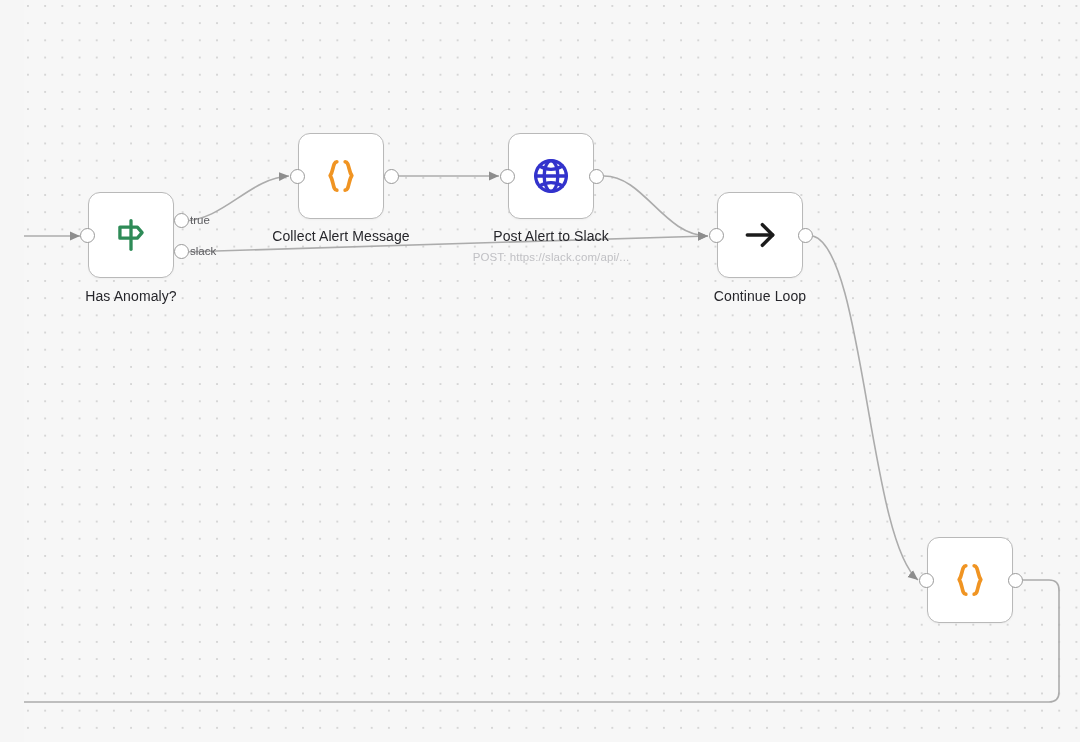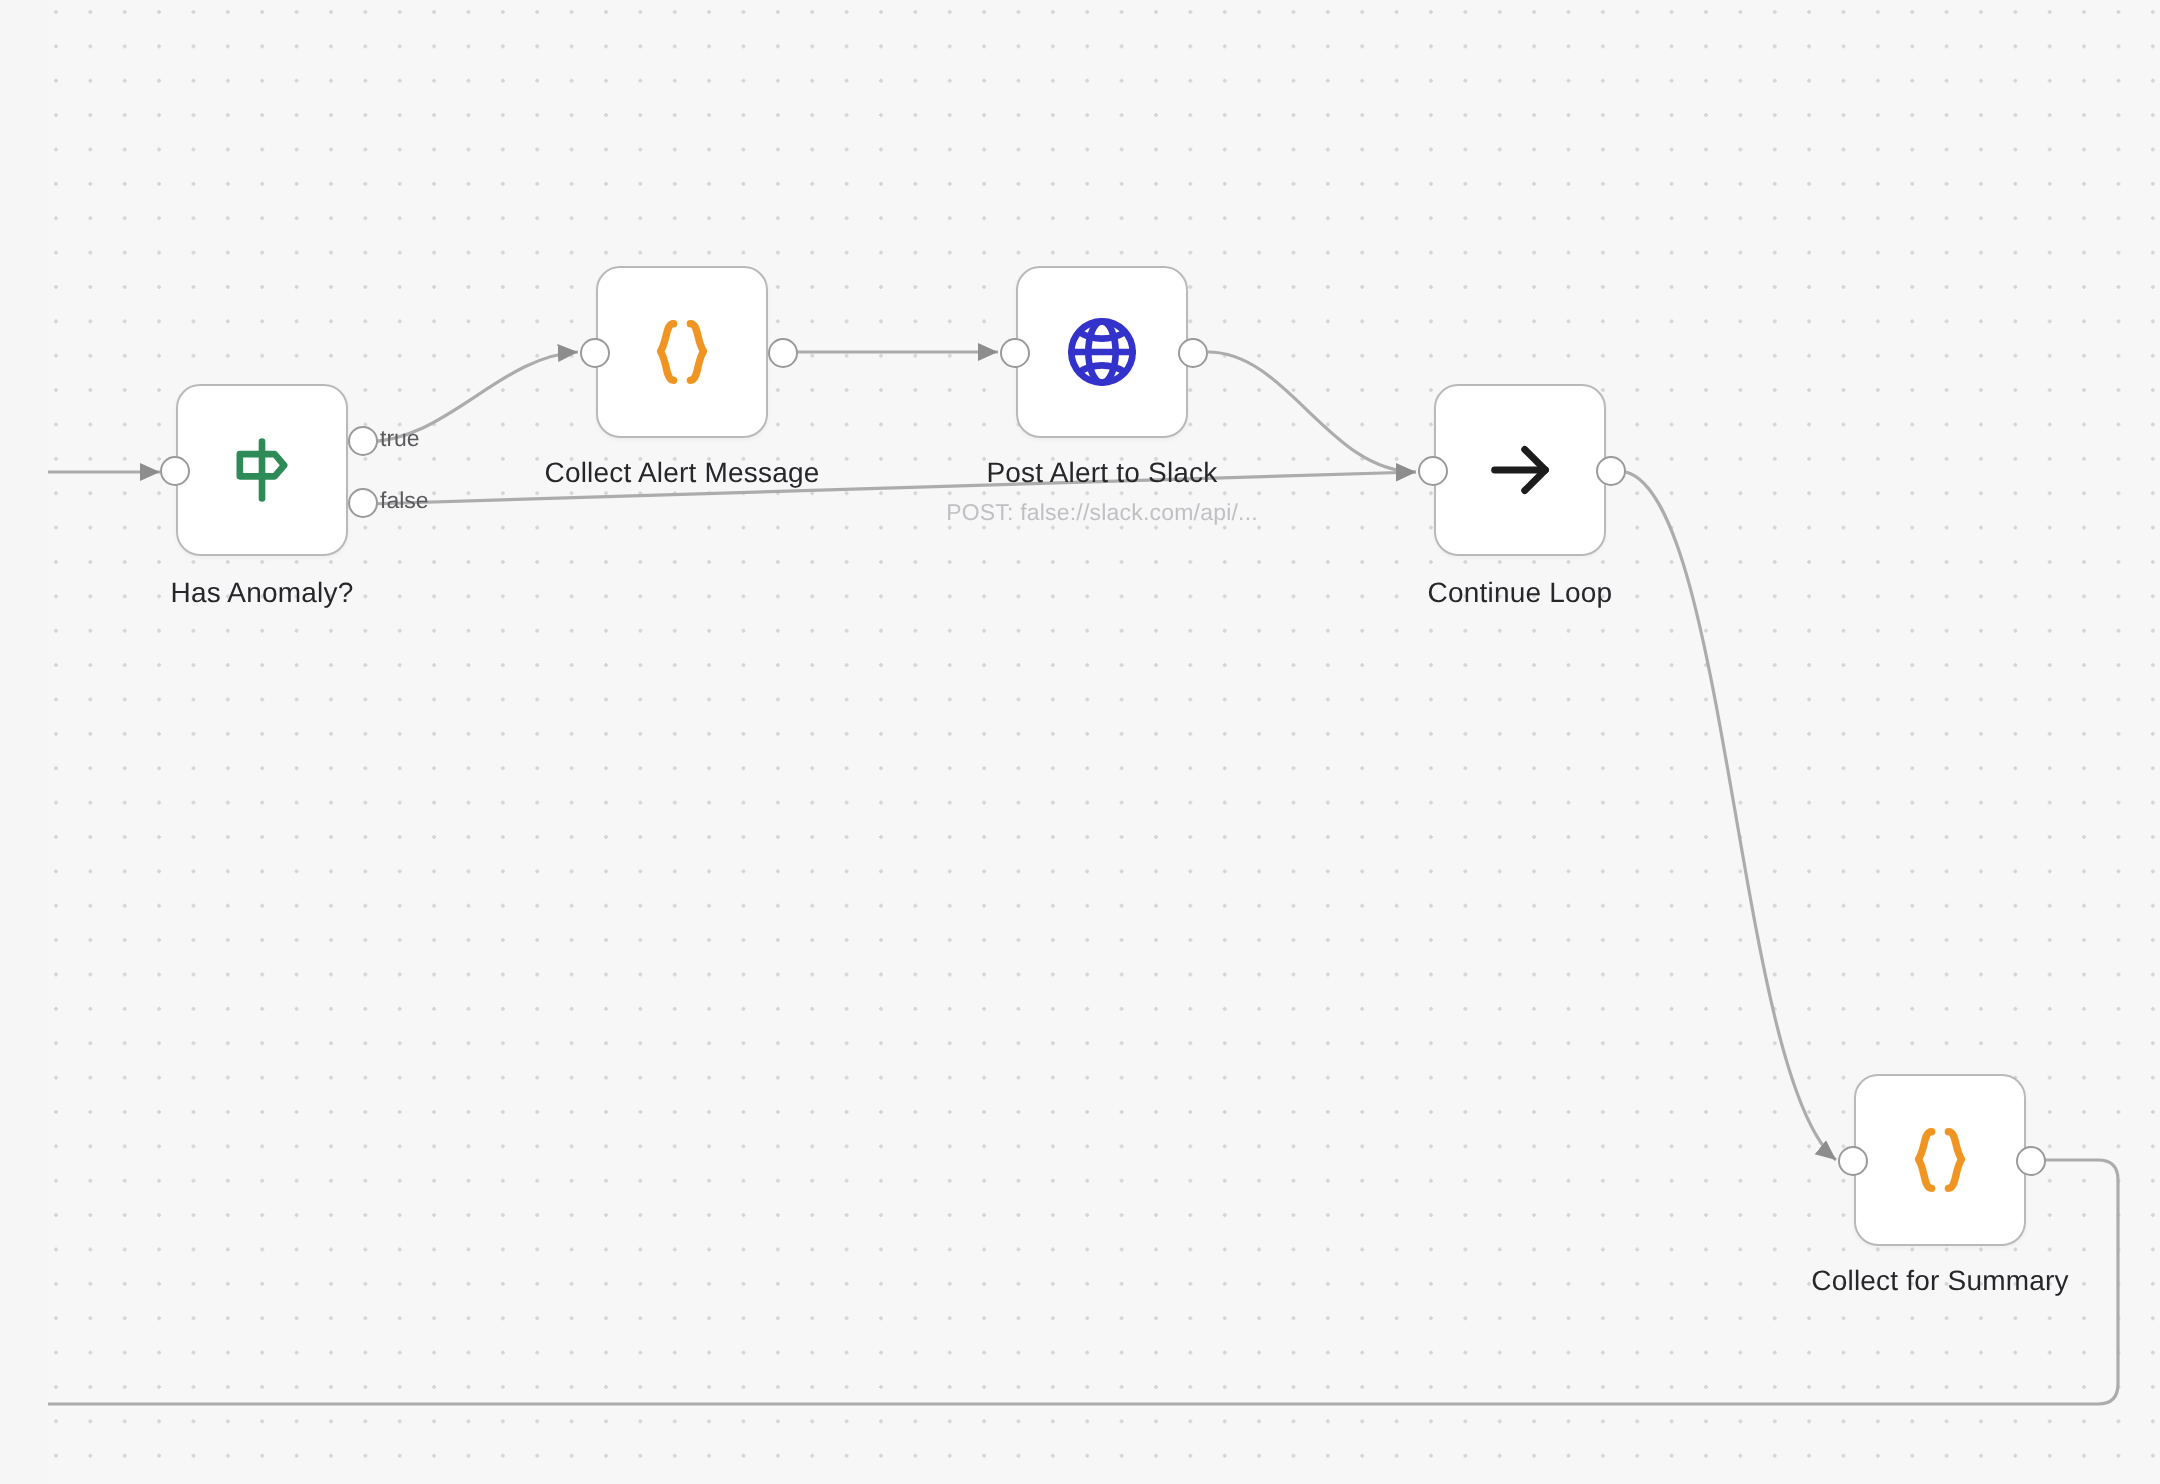--- a/index.html
+++ b/index.html
@@ -127,21 +127,21 @@
       <svg width="38" height="38" viewBox="0 0 24 24" fill="none" stroke="#2e8b57" stroke-width="2.1" stroke-linecap="round" stroke-linejoin="round">
         <path d="M12 3 L12 21"></path>
         <path d="M5 7 L16 7 L19 10.5 L16 14 L5 14 Z"></path>
       </svg>
     </span>
   </div>
   <div class="port" style="left:56px; top:228px;"></div>
   <div class="port" style="left:150px; top:213px;"></div>
   <div class="port" style="left:150px; top:244px;"></div>
   <div class="port-label" style="left:166px; top:214px;">true</div>
-  <div class="port-label" style="left:166px; top:245px;">false</div>
+  <div class="port-label" style="left:166px; top:245px;">slack</div>
   <div class="node-label" style="left:0px; top:288px; width:214px;">Has Anomaly?</div>
 
   <div class="node" style="left:274px; top:133px;">
     <span class="node-icon">
       <svg width="40" height="40" viewBox="0 0 24 24" fill="none" stroke="#f09422" stroke-width="2.2" stroke-linecap="round" stroke-linejoin="round">
         <path d="M9.5 3.5 C7 3.5 7.6 9 5.5 11.8 C7.6 14.6 7 20.5 9.5 20.5"></path>
         <path d="M14.5 3.5 C17 3.5 16.4 9 18.5 11.8 C16.4 14.6 17 20.5 14.5 20.5"></path>
       </svg>
     </span>
   </div>
@@ -156,21 +156,21 @@
         <path d="M2.8 12 L21.2 12"></path>
         <ellipse cx="12" cy="12" rx="4.1" ry="9.2"></ellipse>
         <path d="M5.1 6 C7.3 7.4 9.6 8 12 8 C14.4 8 16.7 7.4 18.9 6"></path>
         <path d="M5.1 18 C7.3 16.6 9.6 16 12 16 C14.4 16 16.7 16.6 18.9 18"></path>
       </svg>
     </span>
   </div>
   <div class="port" style="left:476px; top:169px;"></div>
   <div class="port" style="left:565px; top:169px;"></div>
   <div class="node-label" style="left:420px; top:228px; width:214px;">Post Alert to Slack</div>
-  <div class="node-sublabel" style="left:420px; top:251px; width:214px;">POST: false://slack.com/api/...</div>
+  <div class="node-sublabel" style="left:420px; top:251px; width:214px;">POST: https://slack.com/api/...</div>
 
   <div class="node" style="left:693px; top:192px;">
     <span class="node-icon">
       <svg width="38" height="38" viewBox="0 0 24 24" fill="none" stroke="#1c1c1c" stroke-width="2.2" stroke-linecap="round" stroke-linejoin="round">
         <path d="M4 12 L20 12"></path>
         <path d="M13.5 5.5 L20 12 L13.5 18.5"></path>
       </svg>
     </span>
   </div>
   <div class="port" style="left:685px; top:228px;"></div>
@@ -180,15 +180,14 @@
   <div class="node" style="left:903px; top:537px;">
     <span class="node-icon">
       <svg width="40" height="40" viewBox="0 0 24 24" fill="none" stroke="#f09422" stroke-width="2.2" stroke-linecap="round" stroke-linejoin="round">
         <path d="M9.5 3.5 C7 3.5 7.6 9 5.5 11.8 C7.6 14.6 7 20.5 9.5 20.5"></path>
         <path d="M14.5 3.5 C17 3.5 16.4 9 18.5 11.8 C16.4 14.6 17 20.5 14.5 20.5"></path>
       </svg>
     </span>
   </div>
   <div class="port" style="left:895px; top:573px;"></div>
   <div class="port" style="left:984px; top:573px;"></div>
-  <div class="node-label" style="left:839px; top:632px; width:214px;">Collect for Summary</div>
 
 </div>
 
 </body></html>

